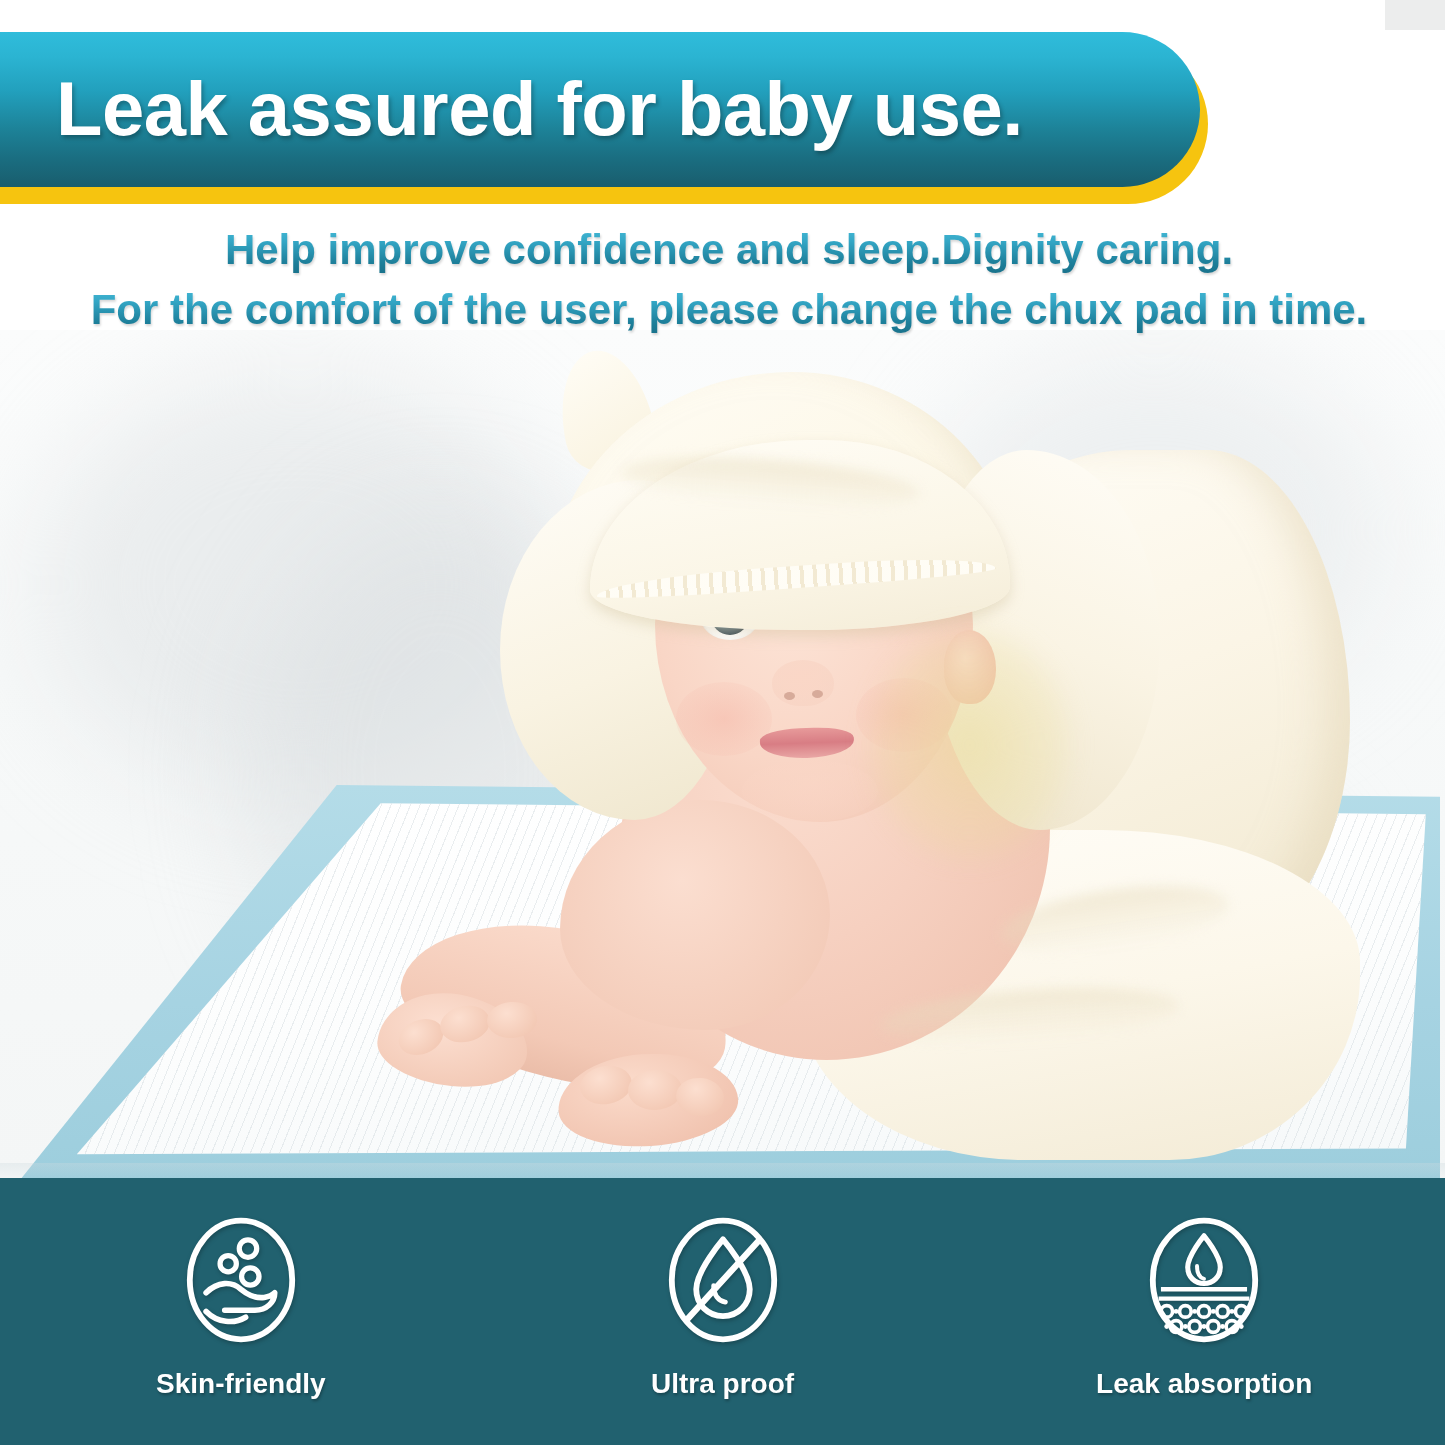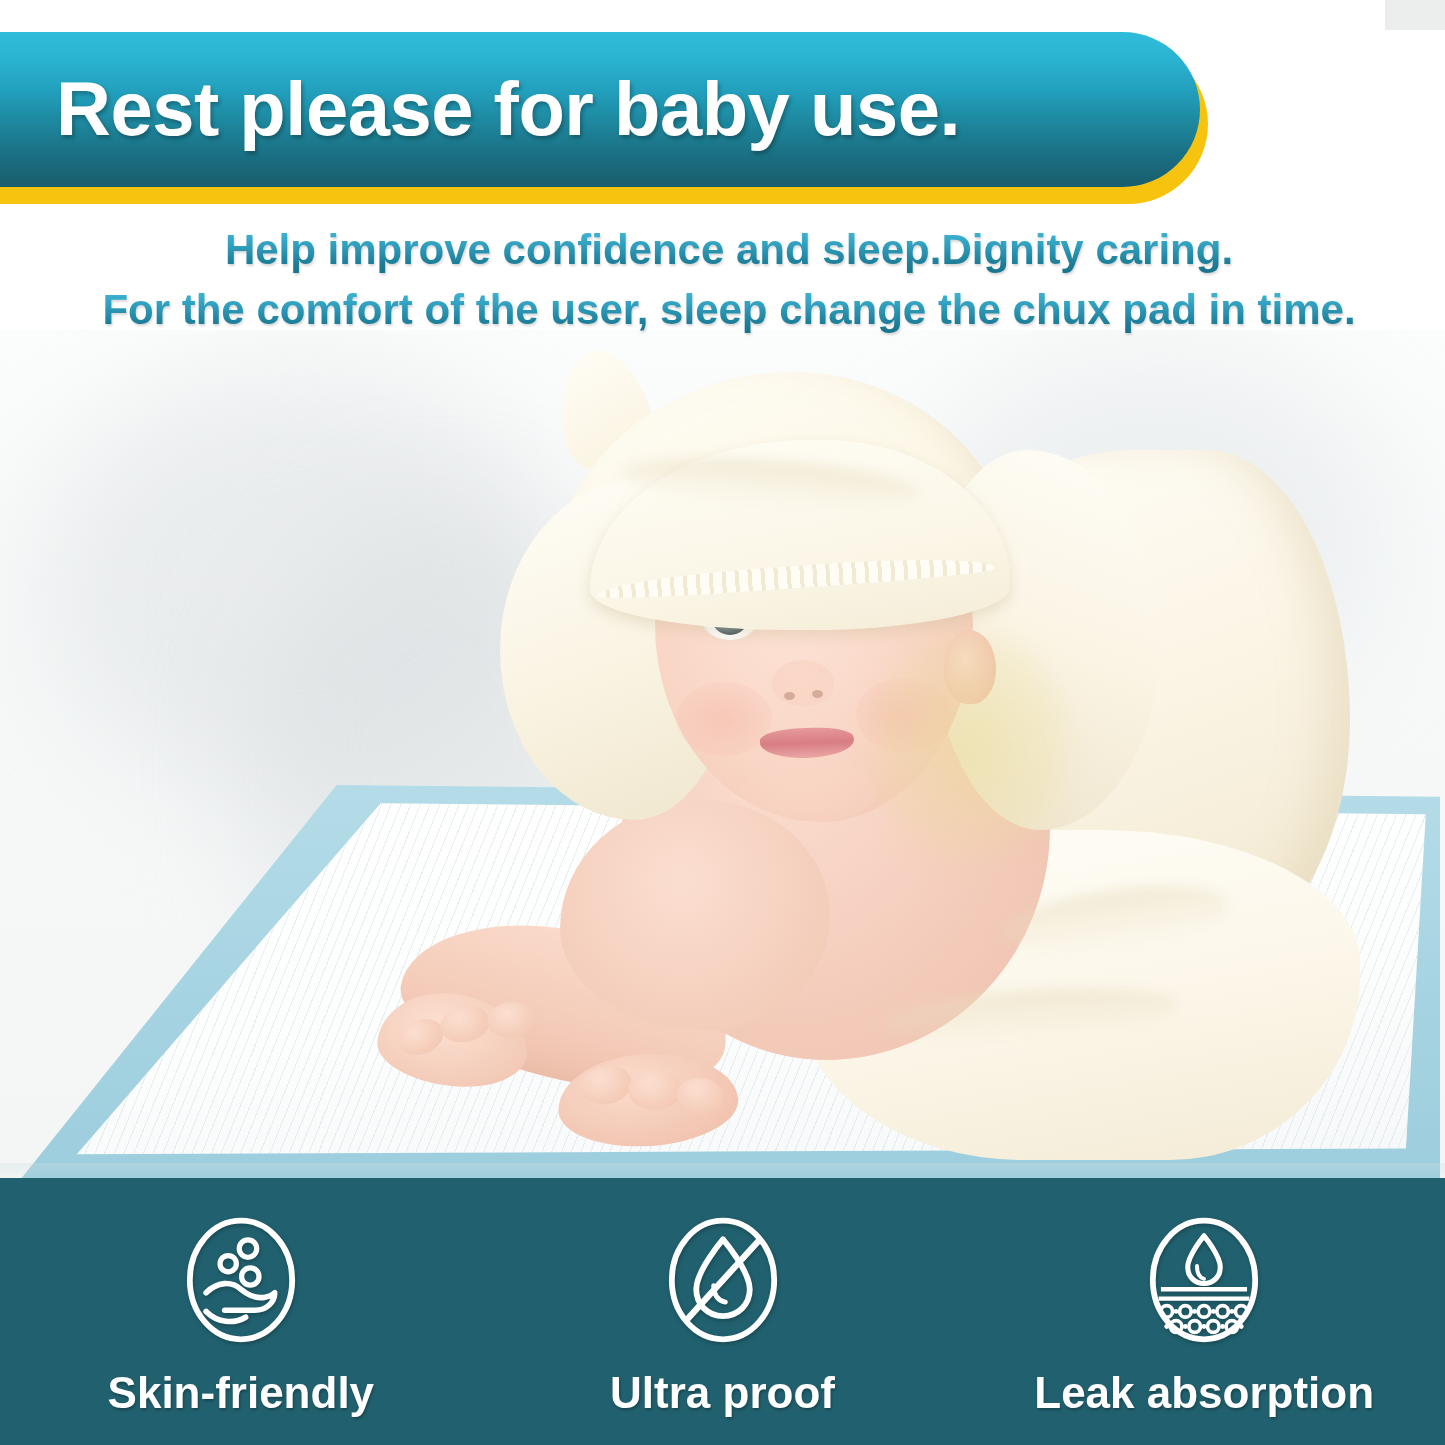--- a/index.html
+++ b/index.html
@@ -415,43 +415,43 @@
   }
   .feature-icon {
     width: 118px;
     height: 128px;
     display: block;
     filter: drop-shadow(1px 2px 2px rgba(0,0,0,0.25));
   }
   .feature-label {
     margin-top: 24px;
     color: #ffffff;
-    font-size: 44px;
+    font-size: 28px;
     font-weight: bold;
     white-space: nowrap;
     text-shadow: 1px 2px 3px rgba(0,0,0,0.3);
   }
 </style>
 </head>
 <body>
 
 <div id="poster">
 
   <div class="corner-tint"></div>
 
   <div class="banner-wrap">
     <div class="banner-shadow"></div>
     <div class="banner">
-      <div class="banner-title">Rest please for baby use.</div>
+      <div class="banner-title">Leak assured for baby use.</div>
     </div>
   </div>
 
   <div class="subtitle-block">
     <div class="subtitle-line">Help improve confidence and sleep.Dignity caring.</div>
-    <div class="subtitle-line">For the comfort of the user, sleep change the chux pad in time.</div>
+    <div class="subtitle-line">For the comfort of the user, please change the chux pad in time.</div>
   </div>
 
   <div class="photo">
     <div class="bg-blur-a"></div>
     <div class="bg-blur-b"></div>
     <div class="bg-blur-c"></div>
     <div class="bg-blur-d"></div>
 
     <div class="pad-outer"></div>
     <div class="pad-inner"></div>

